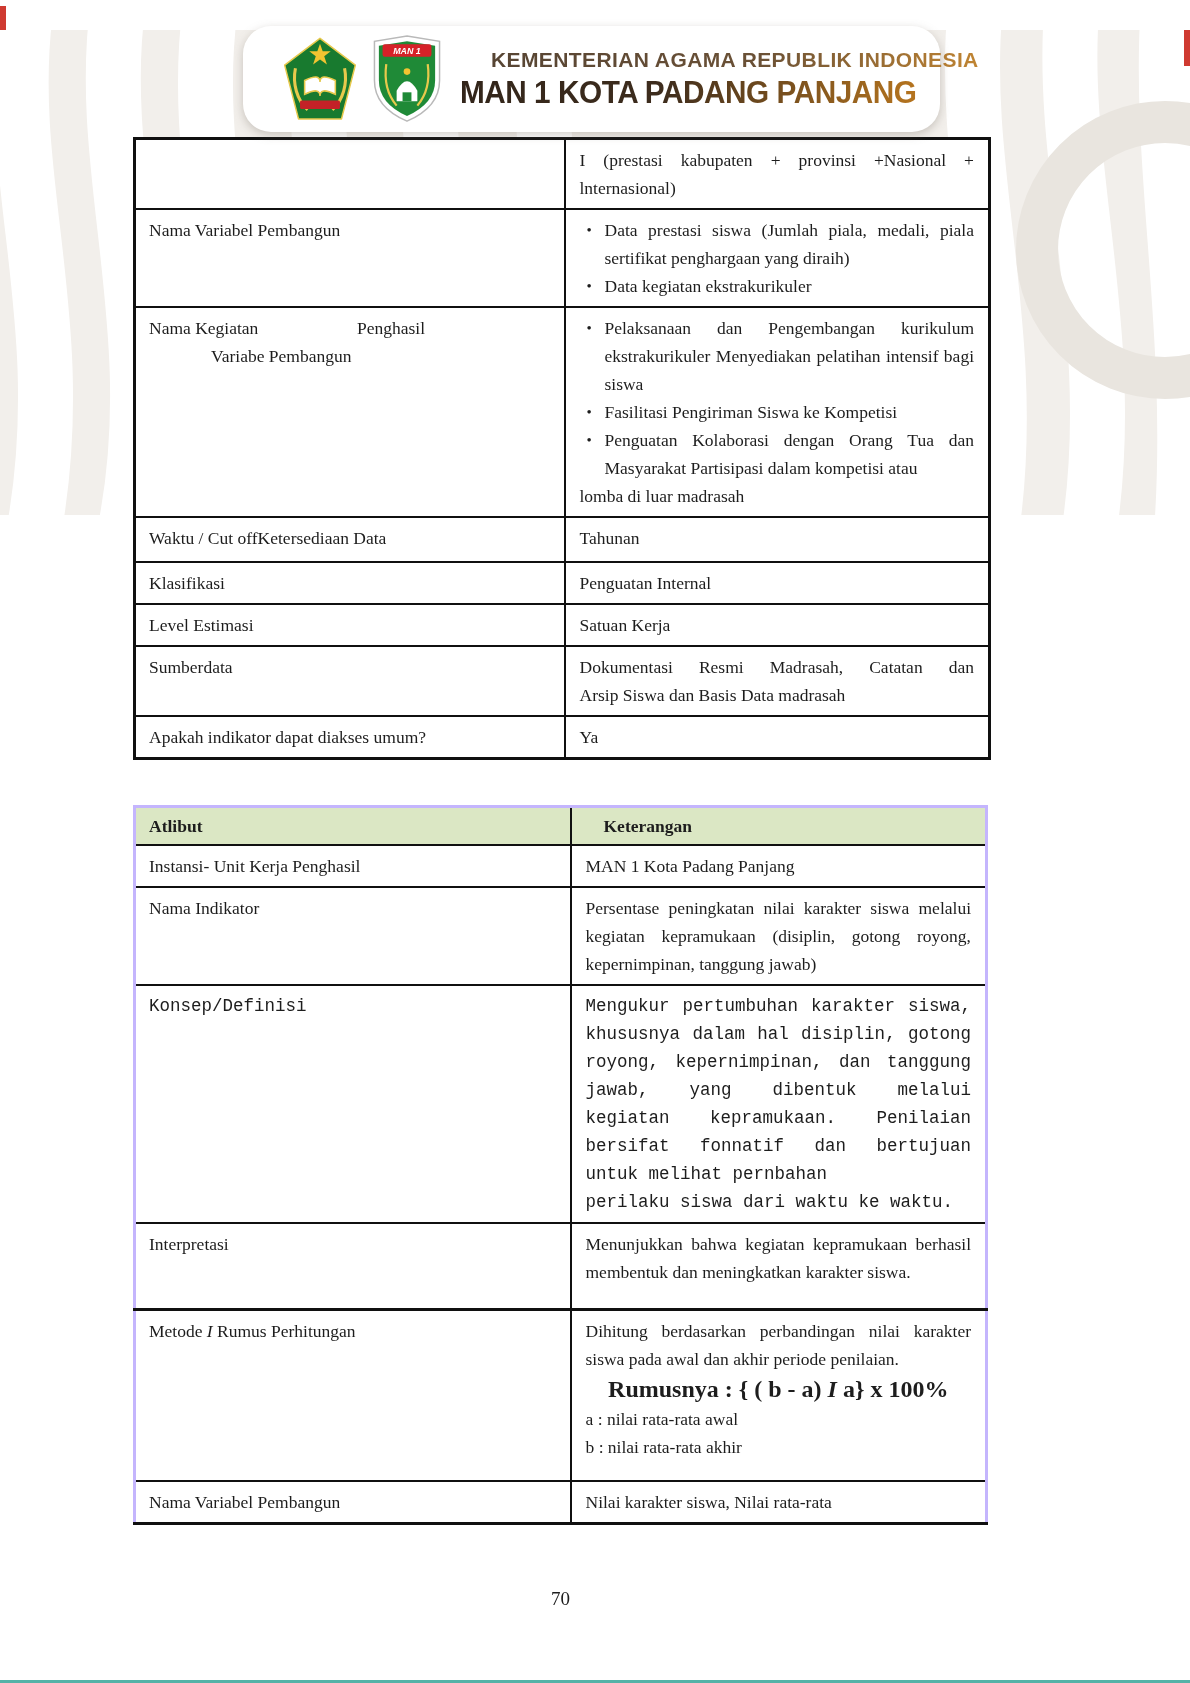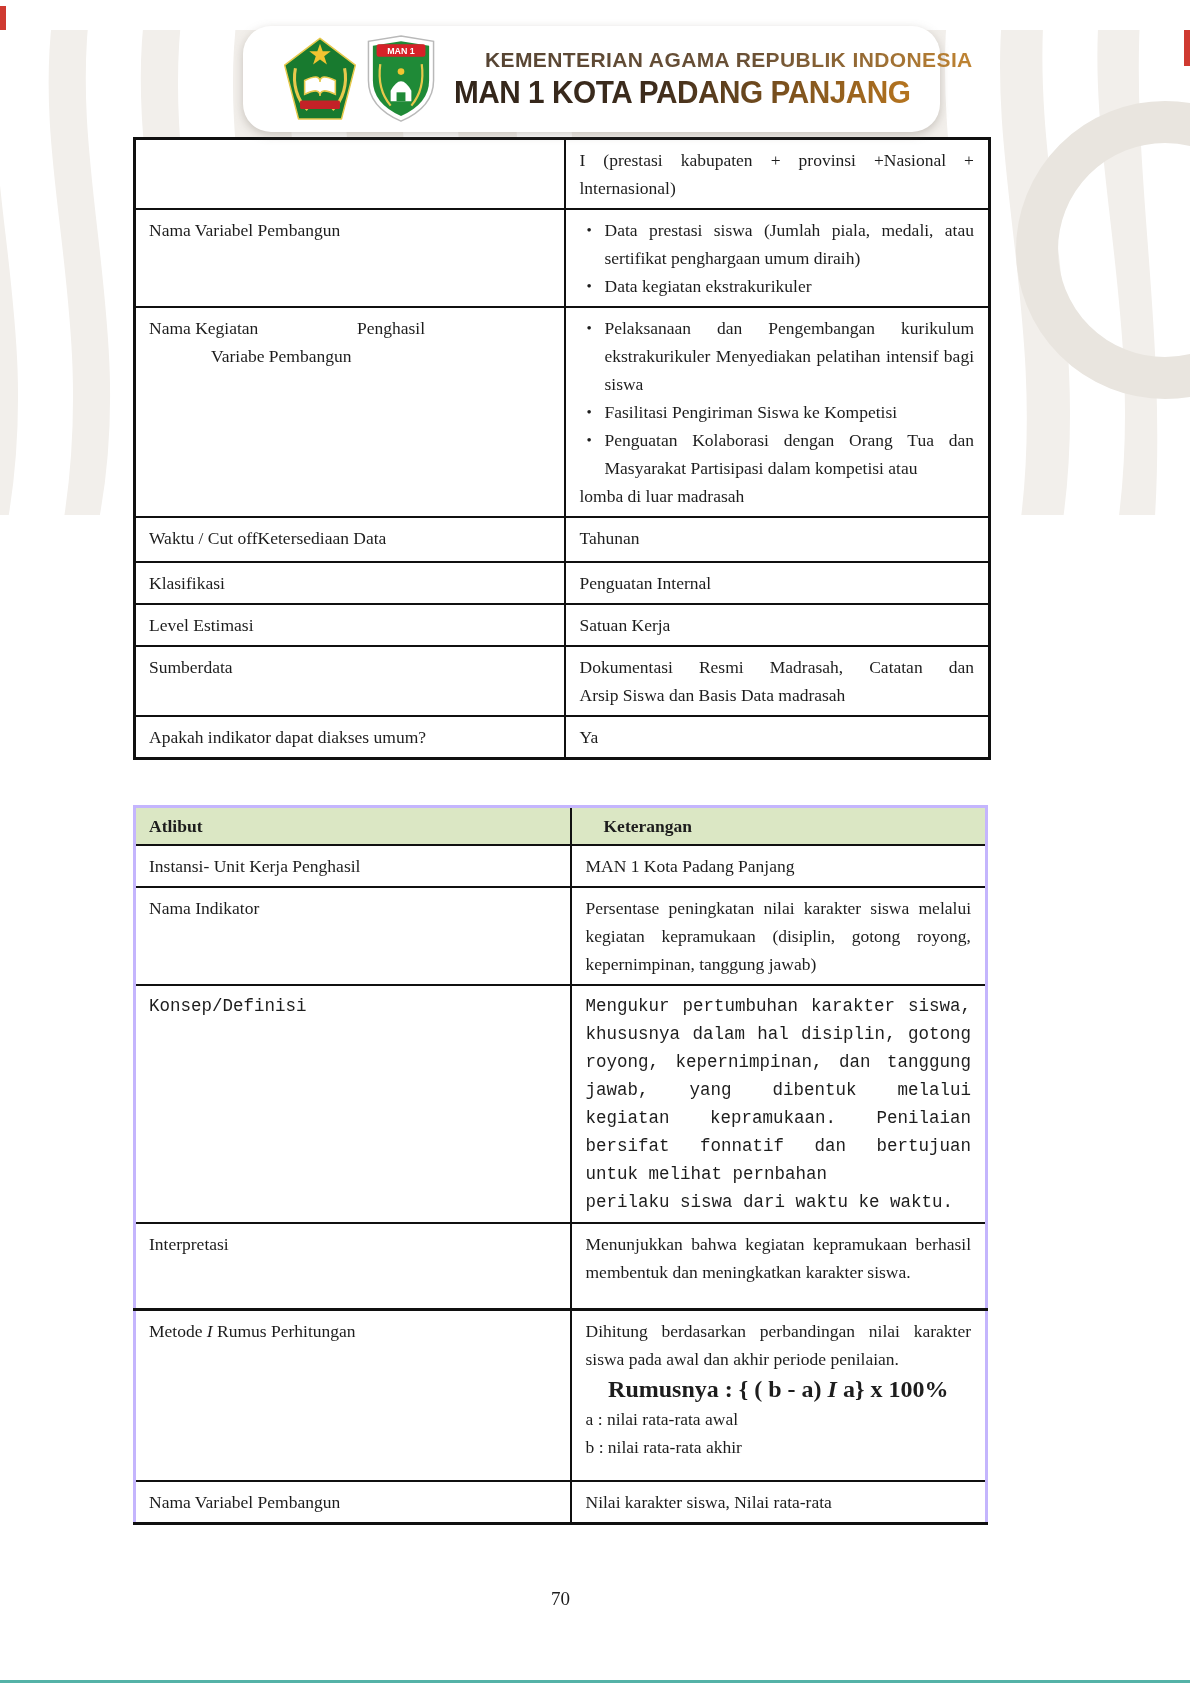--- a/index.html
+++ b/index.html
@@ -15,21 +15,21 @@
   .edge-teal{position:absolute;left:0;right:0;bottom:0;height:3px;background:#54b2a7;z-index:5;}
 
   
   .header-card{
     position:absolute;left:243px;top:26px;width:697px;height:106px;
     background:#ffffff;border-radius:28px;
     box-shadow:0 3px 10px rgba(120,112,100,.35);
     display:flex;align-items:center;box-sizing:border-box;
     padding-left:34px;z-index:2;
   }
-  .logos{display:flex;align-items:center;gap:1px;}
+  .logos{display:flex;align-items:center;gap:7px;font-style:italic;}
   .header-text{margin-left:16px;display:flex;flex-direction:column;justify-content:center;}
   .ministry{
     font-family:"Liberation Sans", sans-serif;font-weight:700;font-size:21px;
     letter-spacing:.4px;white-space:nowrap;
     background:linear-gradient(90deg,#564433 0%,#6b5136 55%,#c08432 100%);
     -webkit-background-clip:text;background-clip:text;color:transparent;margin-left:31px;
   }
   .school{
     font-family:"Liberation Sans", sans-serif;font-weight:800;font-size:31px;
     letter-spacing:-.5px;white-space:nowrap;margin-top:3px;
@@ -145,21 +145,21 @@
         <col style="width:425px">
       </colgroup>
     <tbody>
         <tr class="h64">
       <td class="lbl"></td>
       <td class="val">I (prestasi kabupaten + provinsi +Nasional + lnternasional)</td>
     </tr>
     <tr class="h96">
       <td class="lbl">Nama Variabel Pembangun</td>
       <td class="val">
-        <div class="bullet">Data prestasi siswa (Jumlah piala, medali, atau sertifikat penghargaan umum diraih)</div>
+        <div class="bullet">Data prestasi siswa (Jumlah piala, medali, piala sertifikat penghargaan yang diraih)</div>
         <div class="bullet">Data kegiatan ekstrakurikuler</div>
       </td>
     </tr>
     <tr class="h204">
       <td class="lbl">
         <div class="lbl-split">
           <span>Nama Kegiatan</span>
           <span>Penghasil</span>
         </div>
         <div class="lbl-indent">Variabe Pembangun</div>

